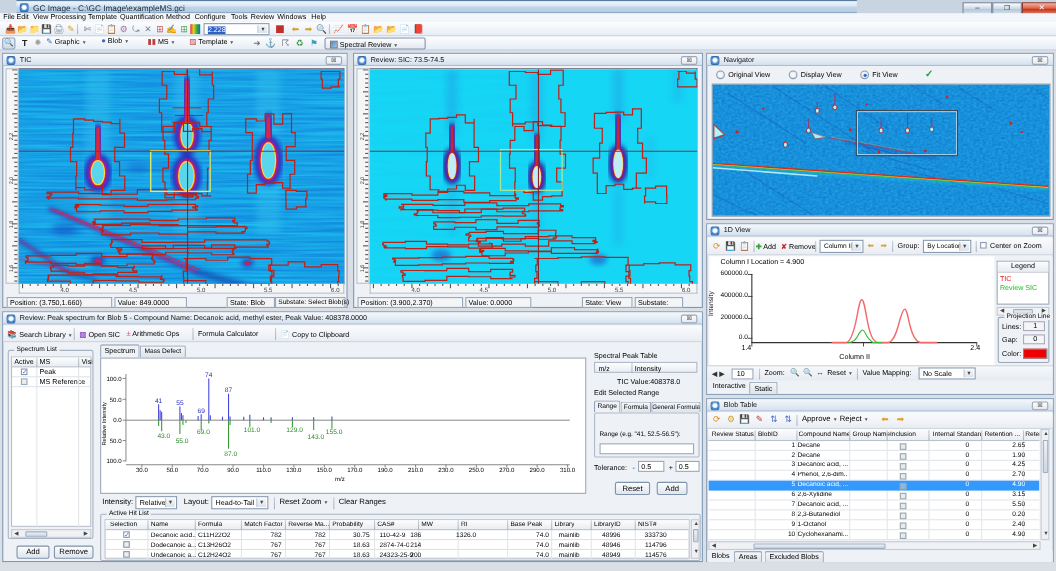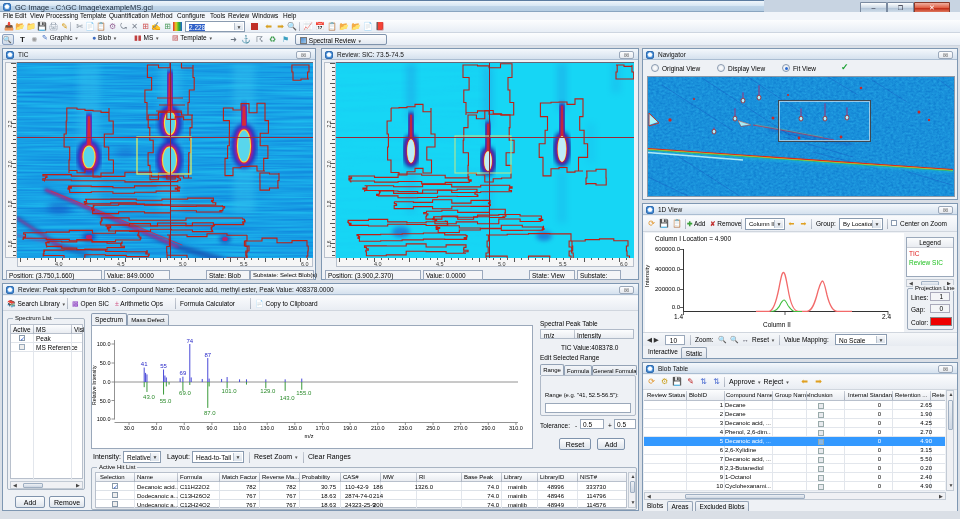--- a/index.html
+++ b/index.html
@@ -1,17 +1,17 @@
 <!DOCTYPE html>
 <html><head><meta charset="utf-8"><style>
 *{margin:0;padding:0;box-sizing:border-box}
 html,body{width:960px;height:519px;overflow:hidden;font-family:"Liberation Sans",sans-serif;background:#c8d4e2}
 .abs{position:absolute}
 #win{position:absolute;left:0;top:0;width:960px;height:519px}
-#titlebar{position:absolute;left:0;top:0;width:764px;height:12px;
+#titlebar{position:absolute;left:15px;top:0;width:764px;height:12px;
  background:linear-gradient(#eef5fb 0%,#d8e7f4 45%,#bed4e8 55%,#b4cce2 100%);
  border-top:1px solid #5a7ba0;border-bottom:1px solid #8aa5c0}
 #titlebar .ttext{position:absolute;left:15px;top:2px;font-size:7.5px;color:#1c2a3a}
 #menubar{position:absolute;left:0;top:12px;width:960px;height:8px;background:#f2f5fa;font-size:6.5px;color:#000}
 #menubar span{position:absolute;top:0px}
 .tb{position:absolute;left:0;width:960px;background:linear-gradient(#fcfdfe,#e7edf5);border-bottom:1px solid #cdd5e0}
 .panel{position:absolute;border:1px solid #7e97b2;background:#eef1f5}
 .ptitle{position:absolute;left:0;top:0;right:0;height:11px;
  background:linear-gradient(#f4f8fc,#d5e1ee);border-bottom:1px solid #aabdd2;font-size:7px;color:#111}
 .picon{position:absolute;left:3px;top:1.5px;width:8px;height:8px;border-radius:2px;

